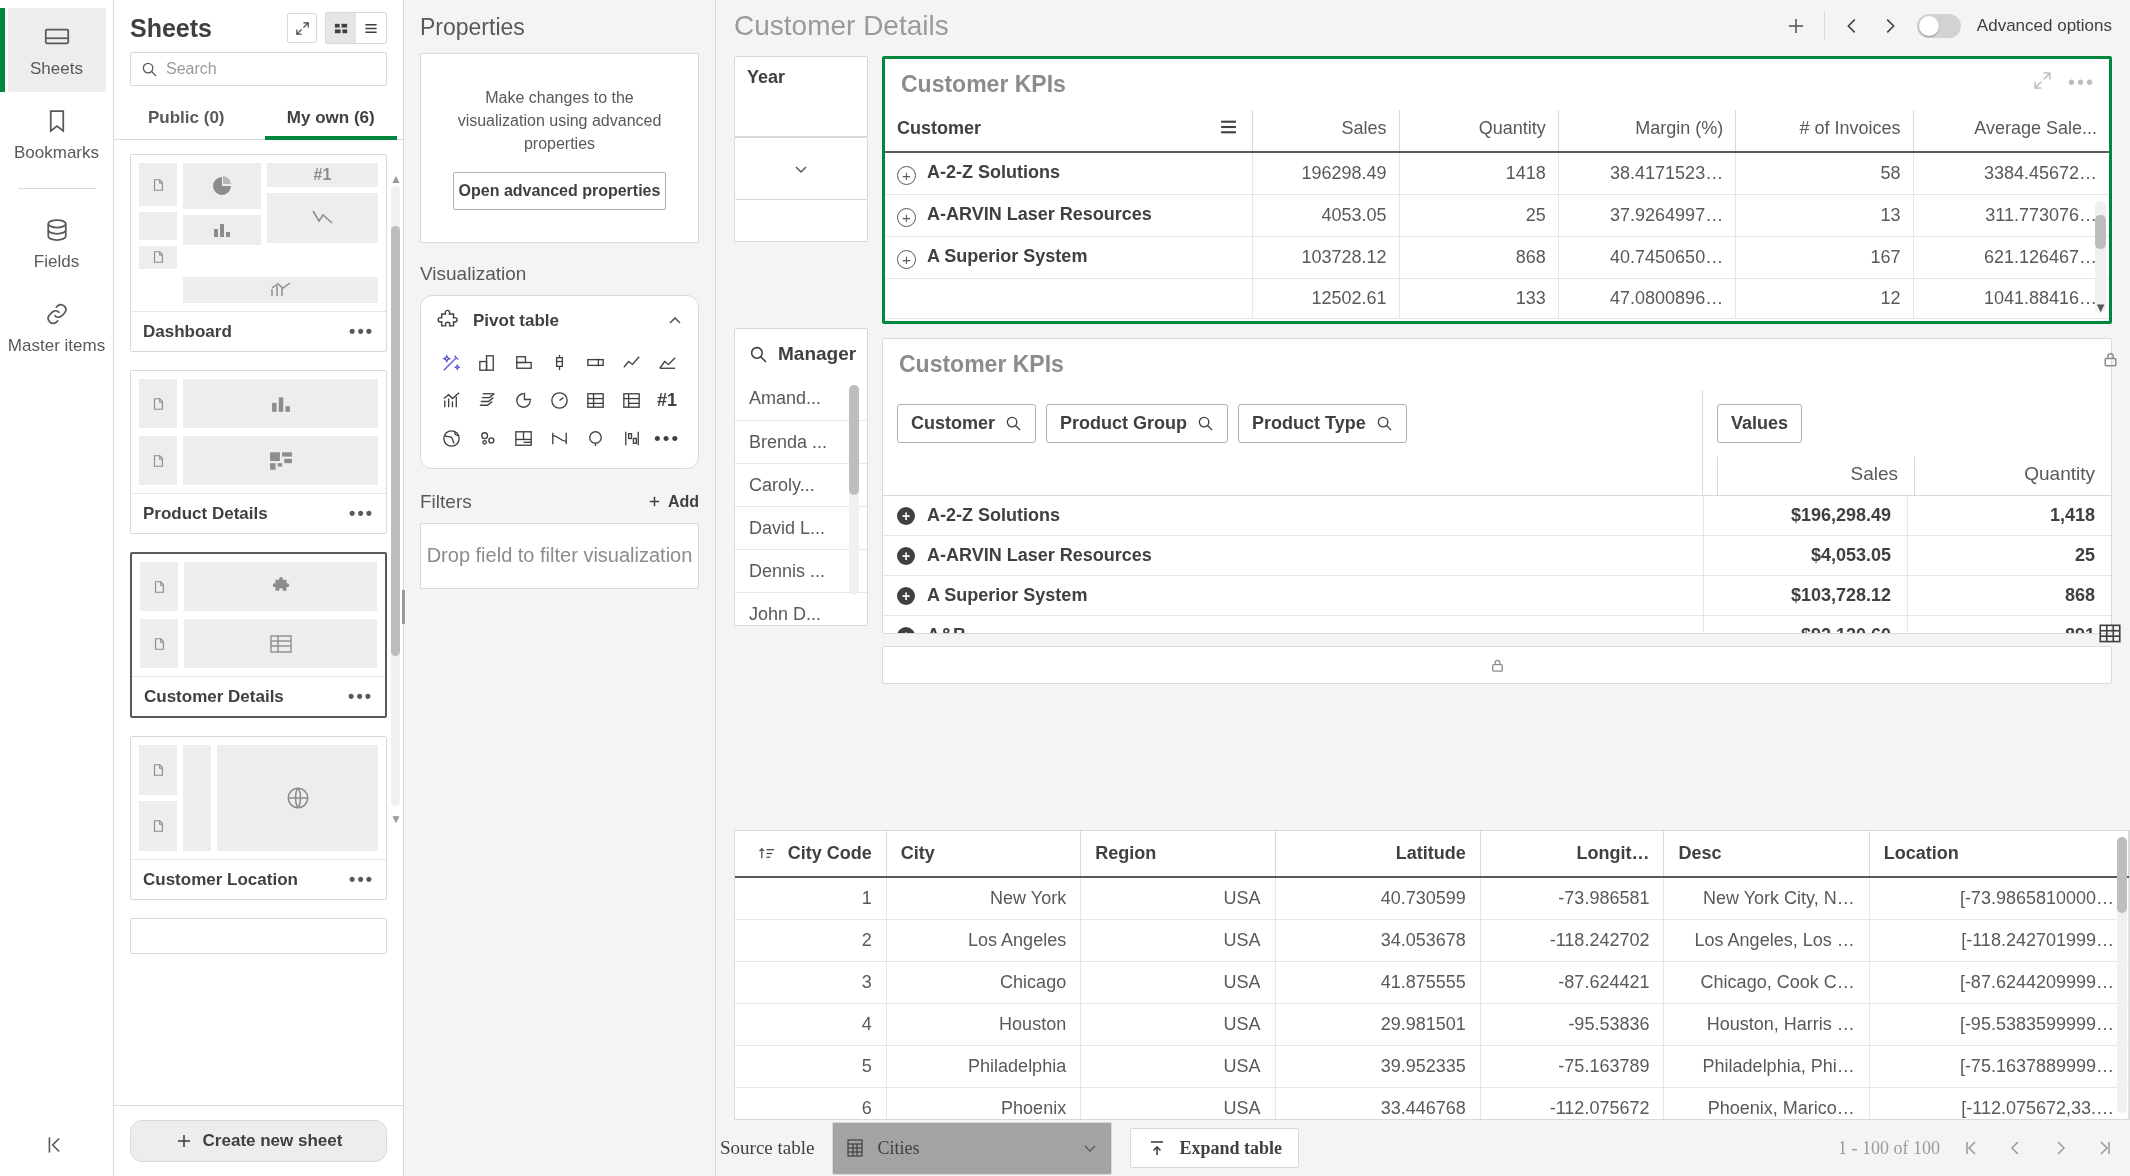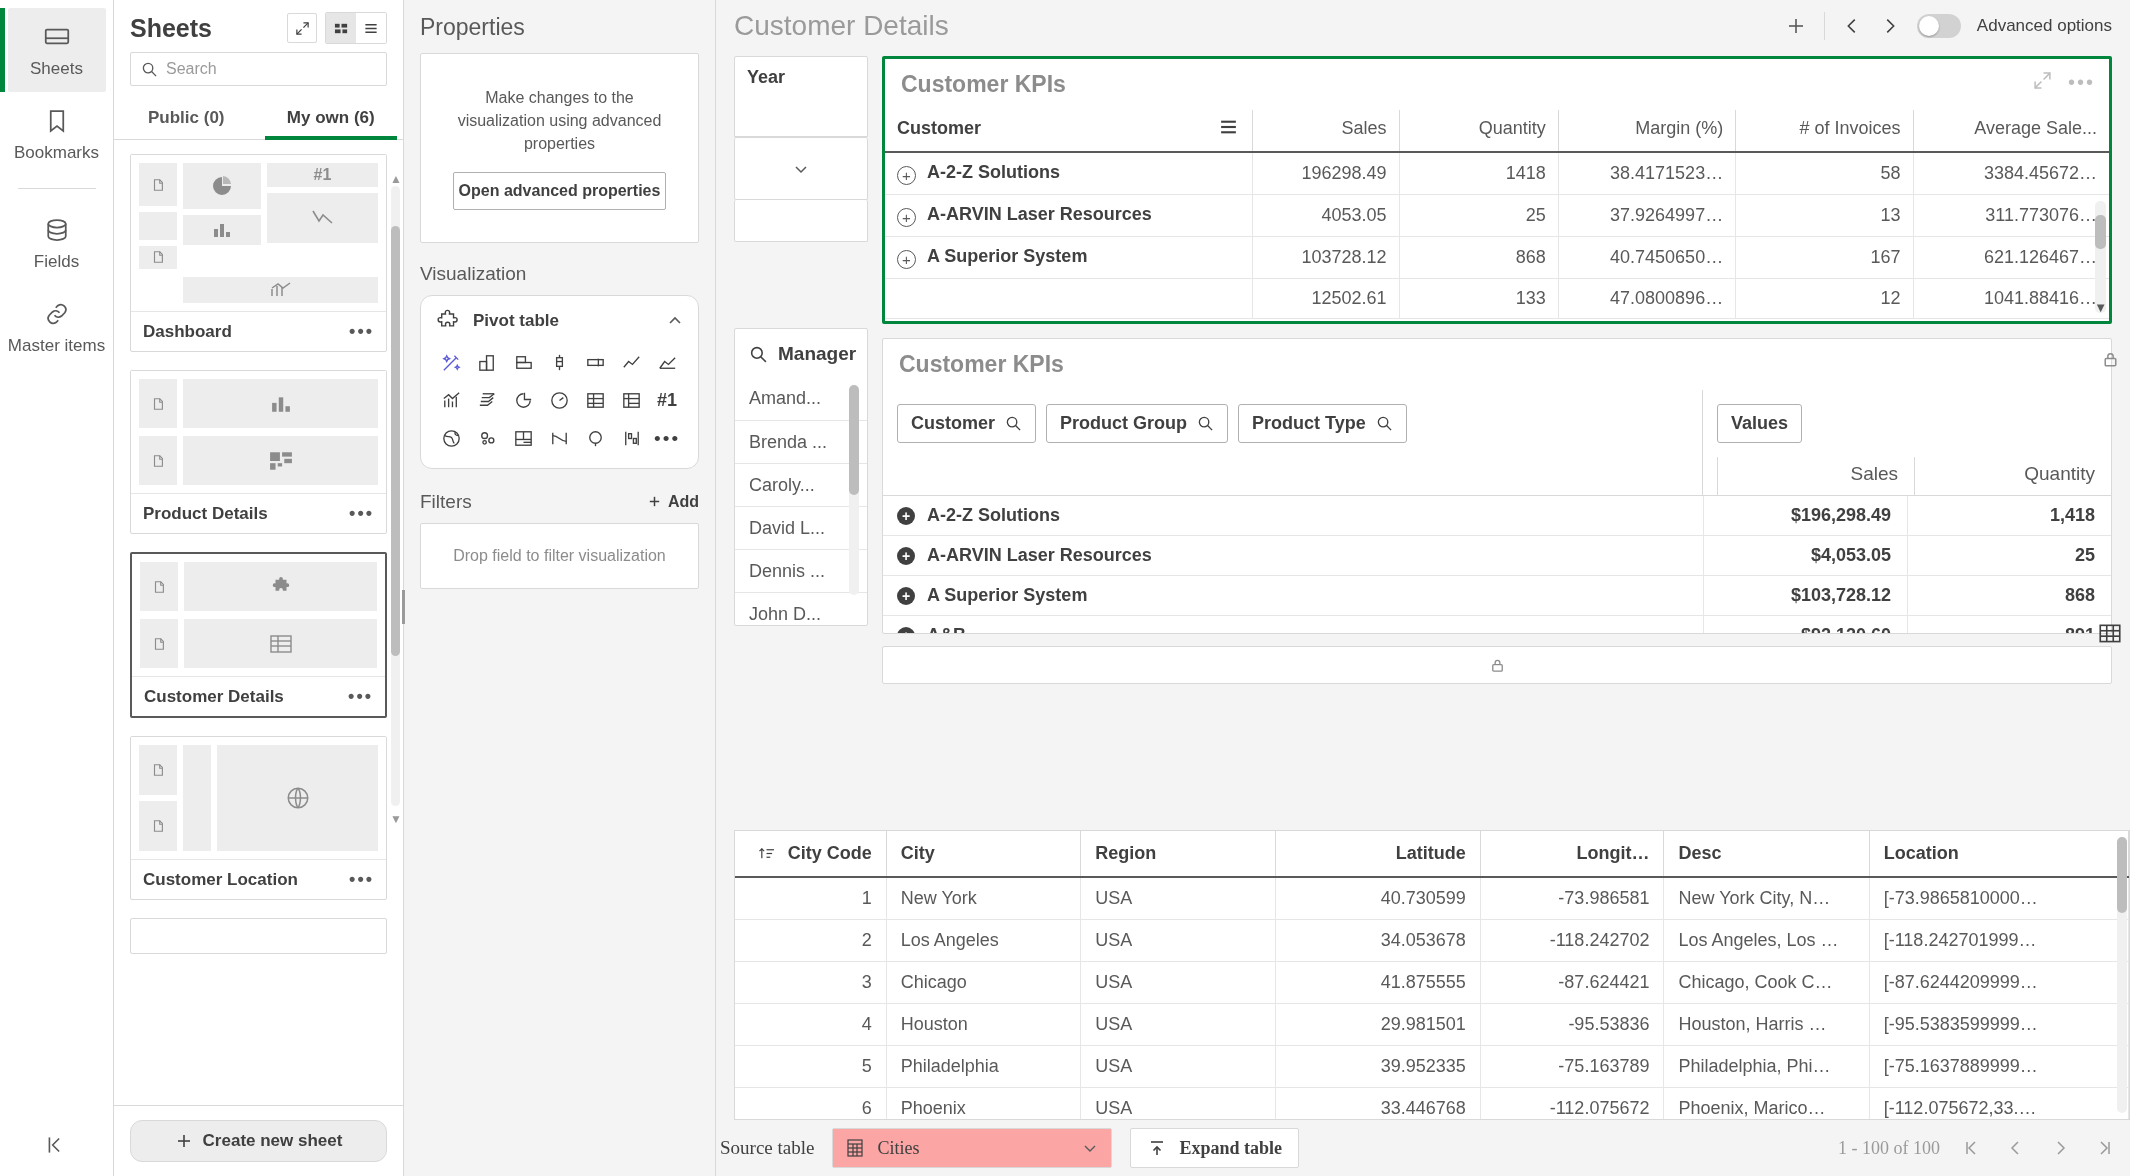--- a/index.html
+++ b/index.html
@@ -151,21 +151,21 @@
   }
   .filters-row {
     display: flex; align-items: center; justify-content: space-between;
     margin: 22px 0 10px 0;
   }
   .filters-row .lbl { font-size: 19px; color: #595959; }
   .add-link { font-size: 16px; font-weight: 600; color: #404040; cursor: pointer; display: flex; align-items: center; gap: 6px;}
   .dropzone {
     background: #fff; border: 1px solid #d9d9d9; border-radius: 2px; height: 66px;
     display: flex; align-items: center; justify-content: center;
-    font-size: 16px; color: #8c8c8c;
+    font-size: 20px; color: #8c8c8c;
   }
 
   
   .main { flex: 1; display: flex; flex-direction: column; background: #f4f4f4; position: relative; }
   .main-head {
     height: 52px; display: flex; align-items: center; padding: 0 18px 0 18px;
     justify-content: space-between;
   }
   .main-title { font-size: 28px; color: #9a9a9a; }
   .head-right { display: flex; align-items: center; gap: 16px; }
@@ -315,37 +315,37 @@
   table.dt { width: 100%; border-collapse: collapse; table-layout: fixed; }
   table.dt th {
     font-size: 18px; font-weight: 700; color: #404040; text-align: left;
     padding: 12px 14px; border-bottom: 2px solid #595959; border-right: 1px solid #d9d9d9;
     white-space: nowrap; overflow: hidden;
   }
   table.dt th.num { text-align: right; }
   table.dt td {
     font-size: 18px; color: #595959; padding: 10px 14px;
     border-bottom: 1px solid #e6e6e6; border-right: 1px solid #e6e6e6;
-    white-space: nowrap; overflow: hidden;
+    white-space: nowrap; overflow: hidden; text-align: right;
   }
   table.dt td.num { text-align: right; }
   .sorticon { display: inline-flex; margin-right: 8px; vertical-align: -2px; }
   .dt-scroll {
     position: absolute; right: 2px; top: 6px; bottom: 6px; width: 10px;
     background: #f0f0f0; border-radius: 5px;
   }
   .dt-scroll i { position: absolute; left: 0; top: 0; width: 10px; height: 76px; background: #bdbdbd; border-radius: 5px; display: block; }
 
   .footer {
     height: 56px; margin-left: 4px; display: flex; align-items: center;
     padding: 0 8px 0 0; gap: 18px; background: #f4f4f4; font-family: Liberation Serif, serif;
   }
   .foot-lbl { font-size: 19px; color: #404040; }
   .select-box {
-    width: 280px; height: 40px; background: #fca5a5; border: 1px solid #d9d9d9;
+    width: 280px; height: 53px; background: #a3a3a3; border: 1px solid #d9d9d9;
     border-radius: 2px; display: flex; align-items: center; padding: 0 12px;
     gap: 12px; cursor: pointer;
   }
   .select-box .txt { flex: 1; font-size: 18px; color: #404040; }
   .expand-btn {
     height: 40px; background: #fff; border: 1px solid #d9d9d9; border-radius: 2px;
     display: flex; align-items: center; gap: 12px; padding: 0 16px;
     font-size: 18px; font-weight: 600; color: #404040; cursor: pointer;
   }
   .foot-right {

